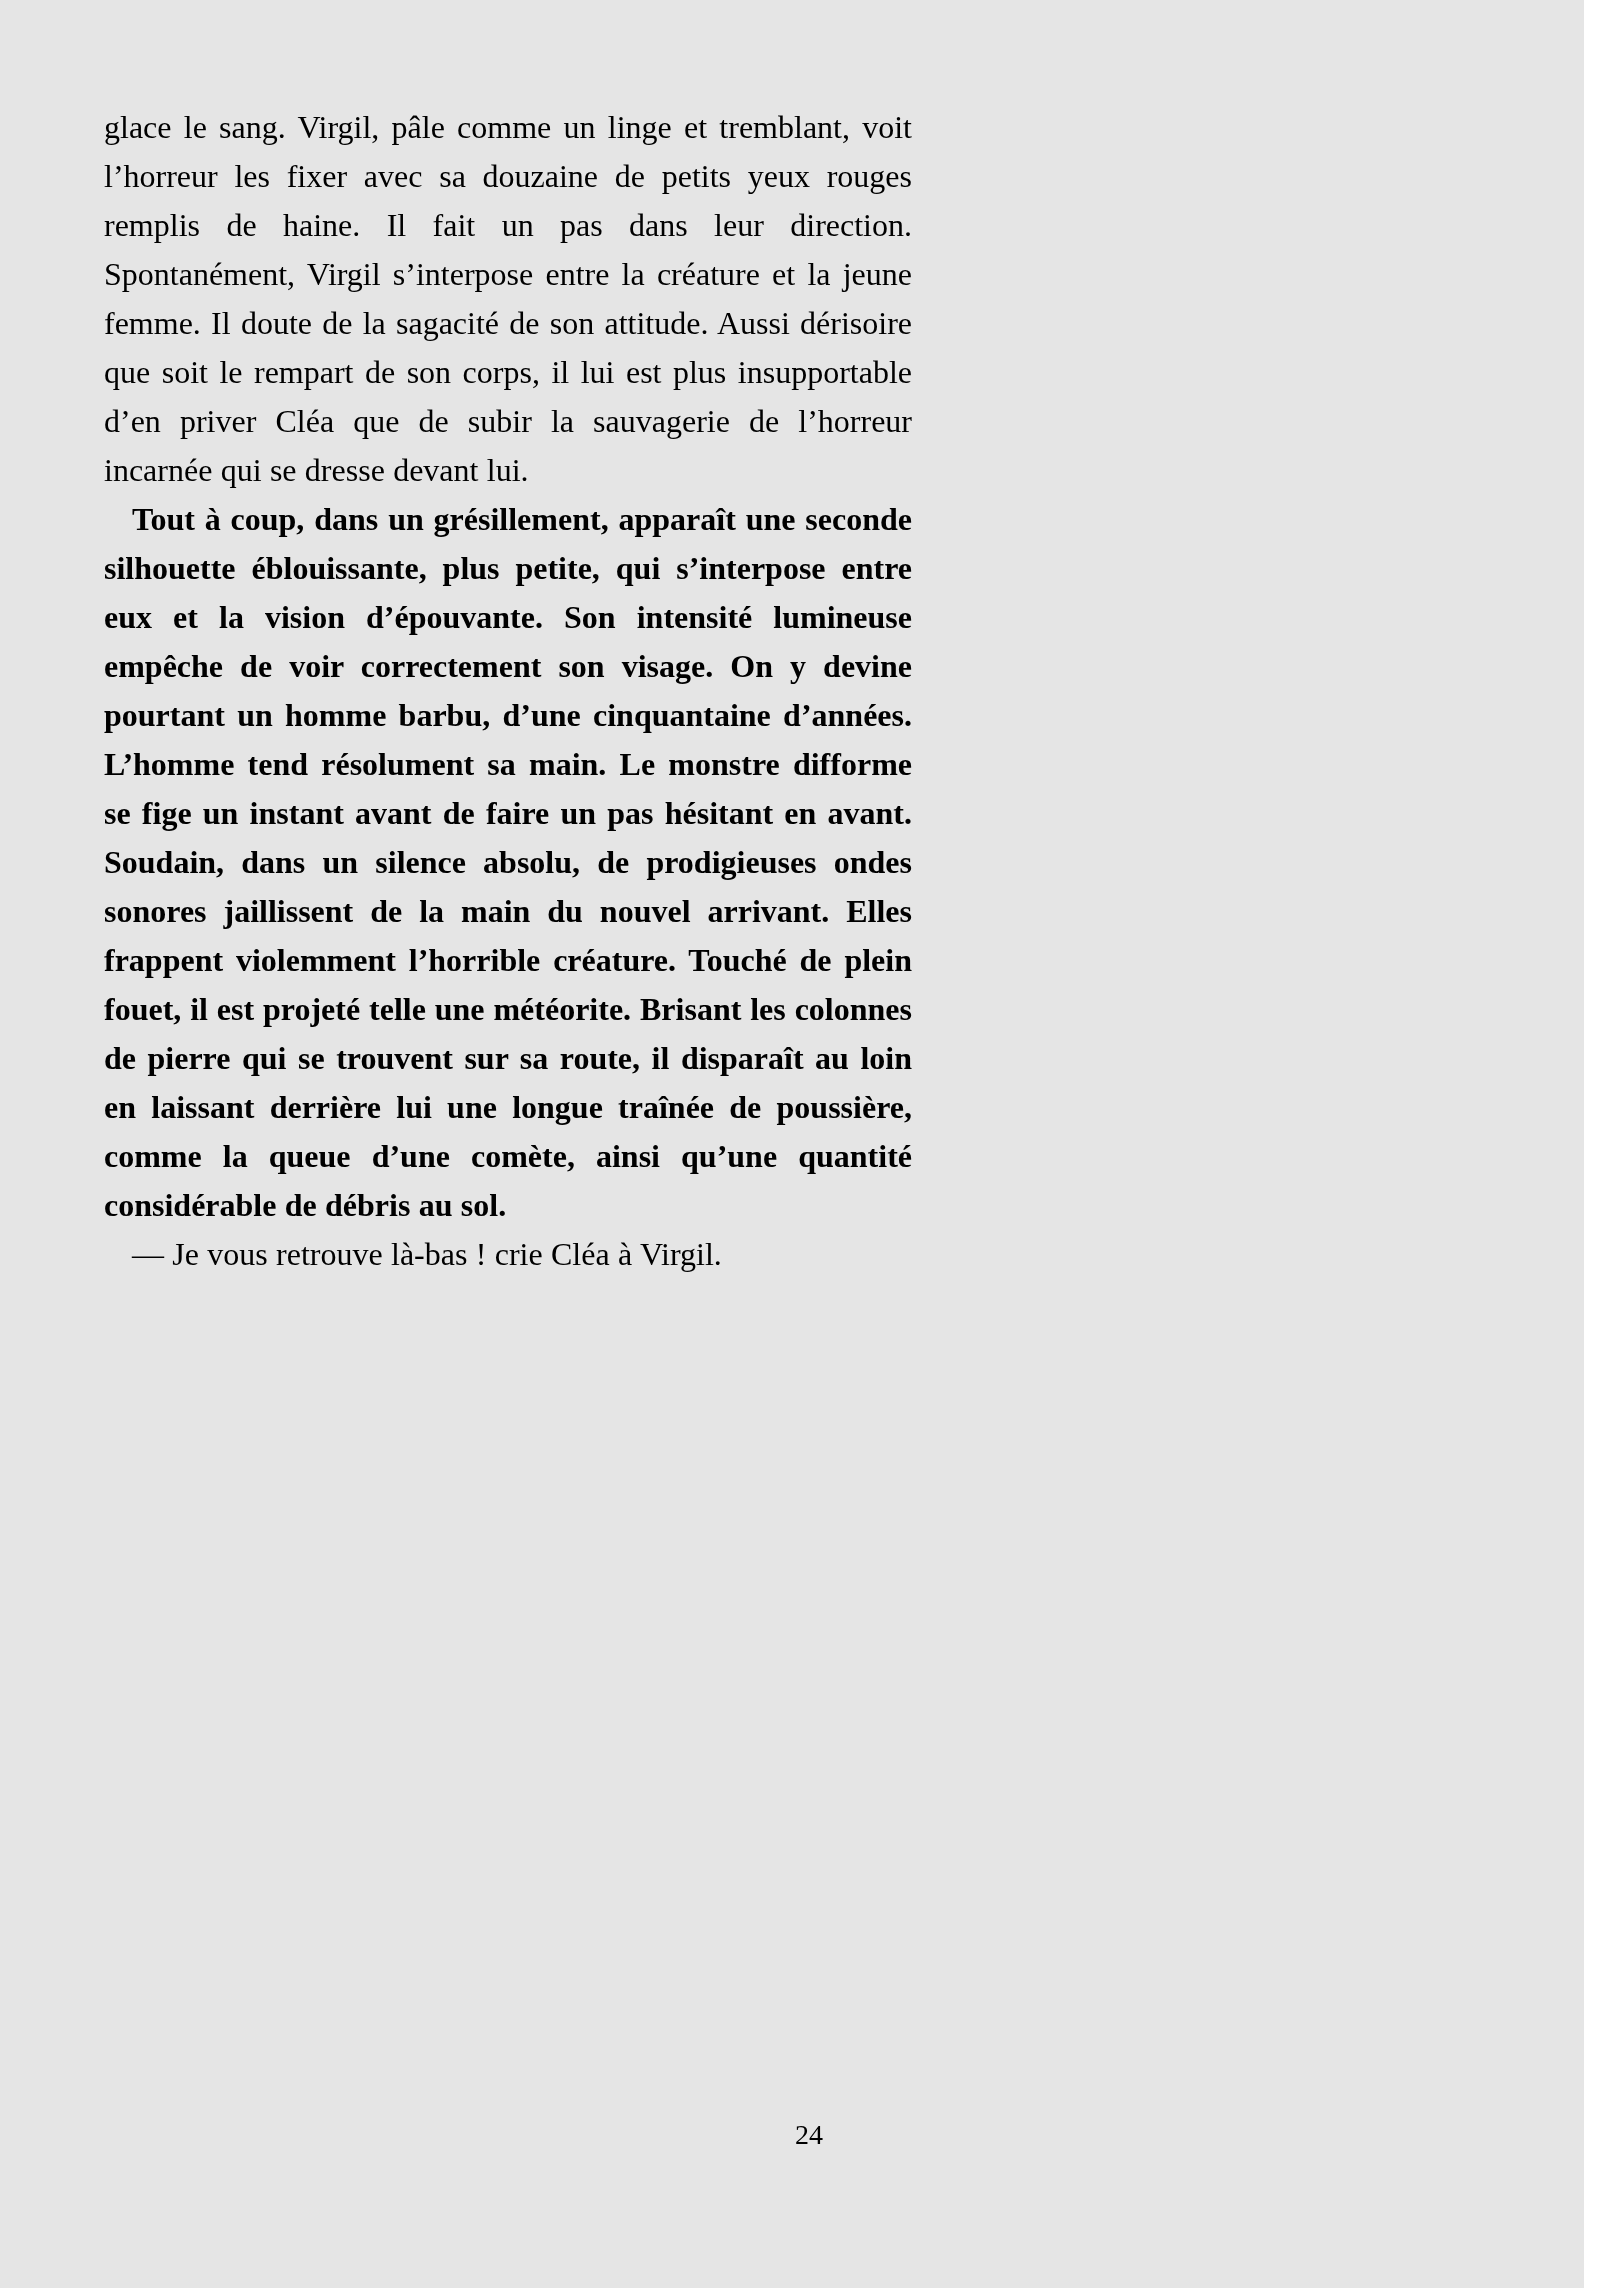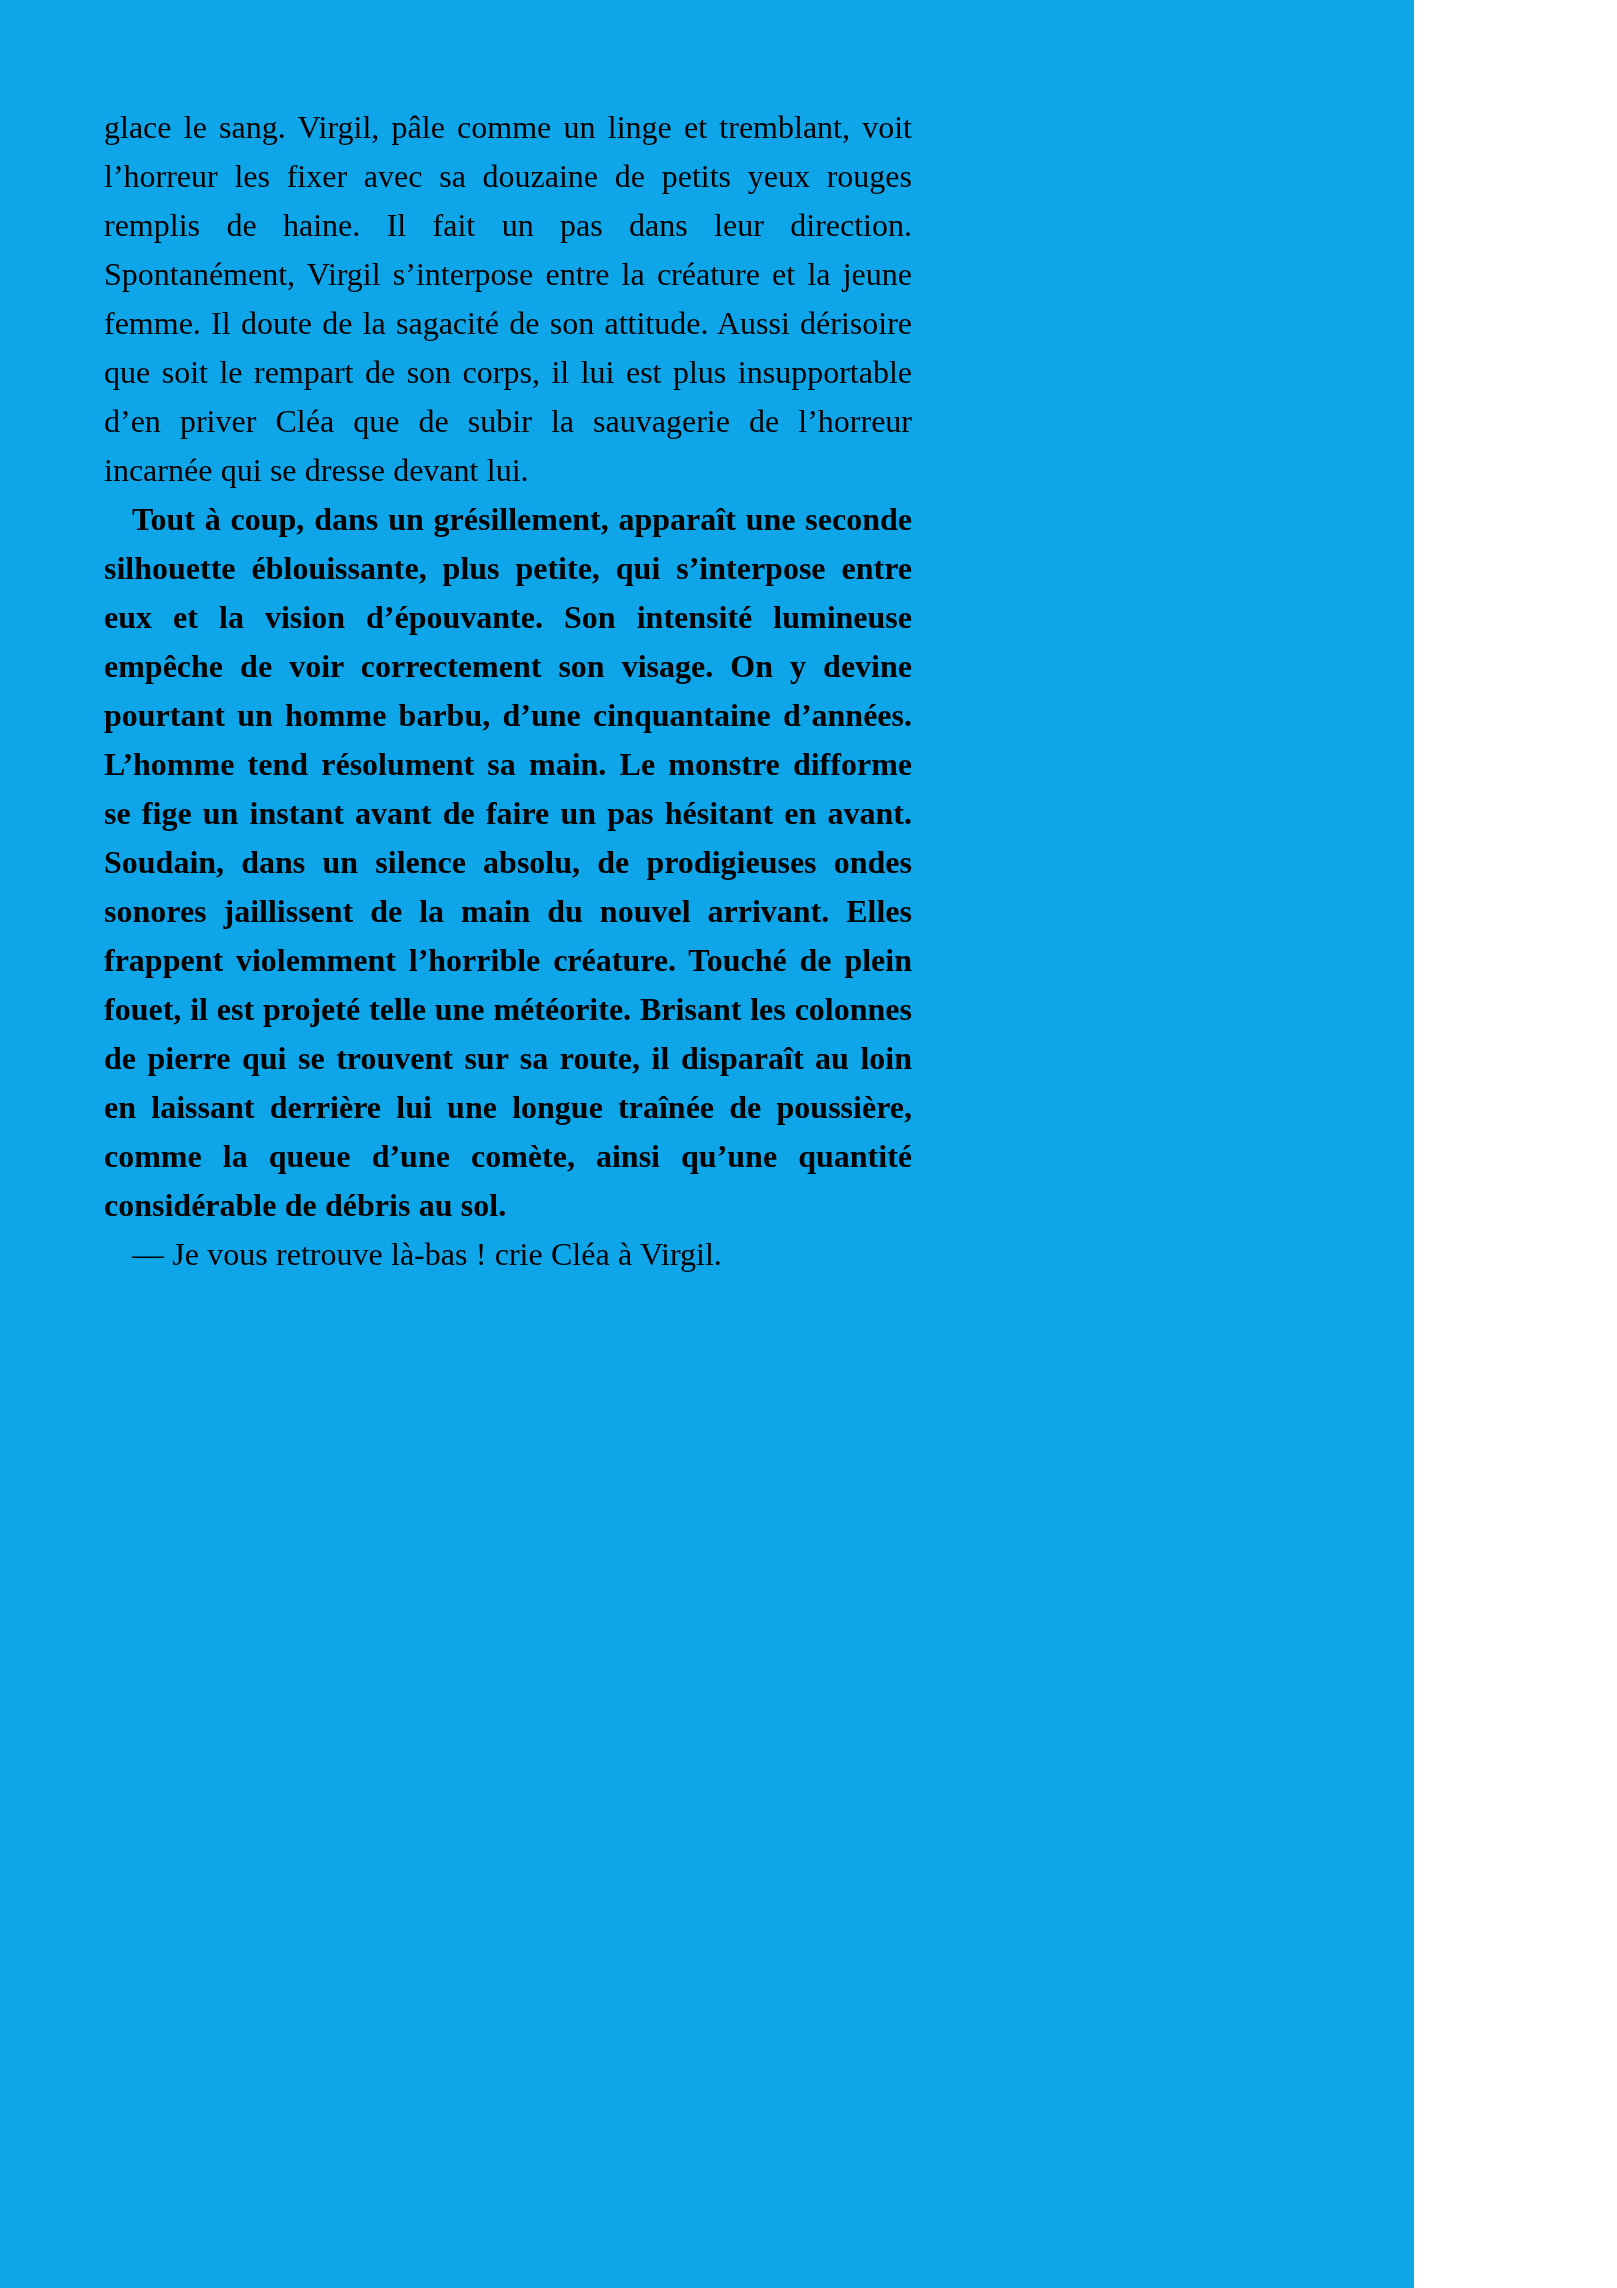--- a/index.html
+++ b/index.html
@@ -9,23 +9,23 @@
   body {
     width: 1618px;
     height: 2289px;
     background: #ffffff;
     font-family: "Liberation Serif", "DejaVu Serif", serif;
     color: #000000;
     overflow: hidden;
   }
   .page {
     position: relative;
-    width: 1414px;
+    width: 1584px;
     height: 2289px;
-    background: #0ea5e9;
+    background: #e5e5e5;
     box-sizing: border-box;
   }
   .text-block {
     position: absolute;
     left: 104px;
     top: 103px;
     width: 808px;
     text-align: justify;
     text-justify: inter-word;
     font-size: 32px;
@@ -72,15 +72,16 @@
   <div class="text-block">
 
     <p class="para para-cont">glace le sang. Virgil, pâle comme un linge et tremblant, voit l’horreur les fixer avec sa douzaine de petits yeux rouges remplis de haine. Il fait un pas dans leur direction. Spontanément, Virgil s’interpose entre la créature et la jeune femme. Il doute de la sagacité de son attitude. Aussi dérisoire que soit le rempart de son corps, il lui est plus insupportable d’en priver Cléa que de subir la sauvagerie de l’horreur incarnée qui se dresse devant lui.</p>
 
     <p class="para para-indent">Tout à coup, dans un grésillement, apparaît une seconde silhouette éblouissante, plus petite, qui s’interpose entre eux et la vision d’épouvante. Son intensité lumineuse empêche de voir correctement son visage. On y devine pourtant un homme barbu, d’une cinquantaine d’années. L’homme tend résolument sa main. Le monstre difforme se fige un instant avant de faire un pas hésitant en avant. Soudain, dans un silence absolu, de prodigieuses ondes sonores jaillissent de la main du nouvel arrivant. Elles frappent violemment l’horrible créature. Touché de plein fouet, il est projeté telle une météorite. Brisant les colonnes de pierre qui se trouvent sur sa route, il disparaît au loin en laissant derrière lui une longue traînée de poussière, comme la queue d’une comète, ainsi qu’une quantité considérable de débris au sol.</p>
 
     <p class="para para-dialogue">— Je vous retrouve là-bas ! crie Cléa à Virgil.</p>
 
   </div>
 
+  <div class="page-number">24</div>
 
 </div>
 
 
 </body></html>

